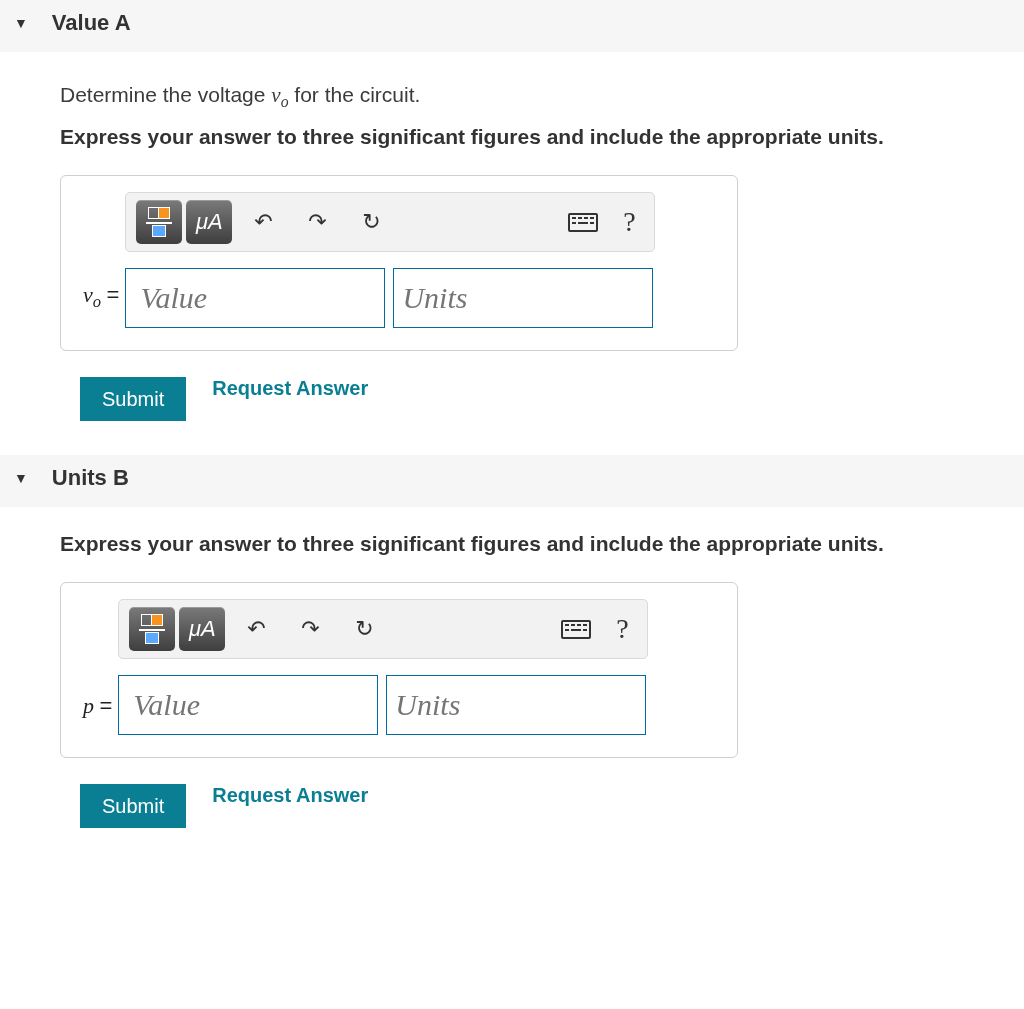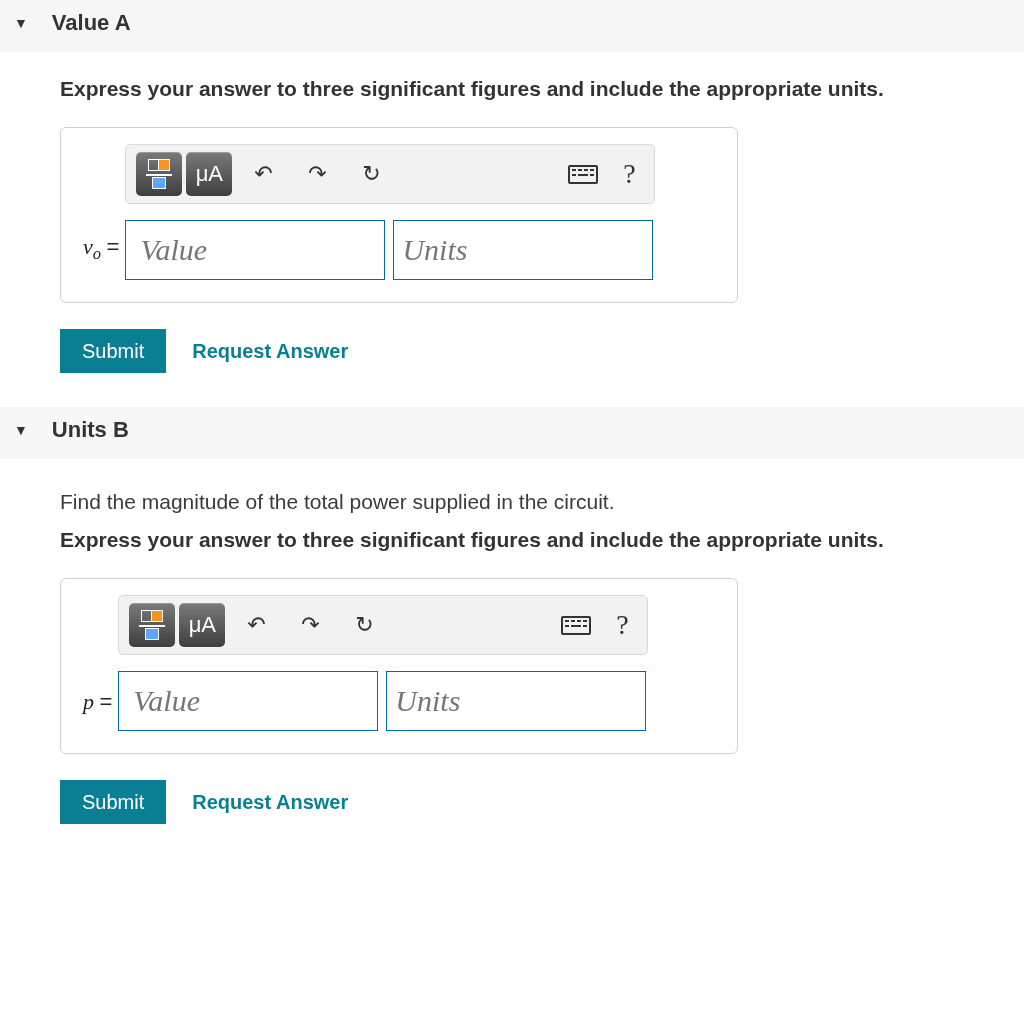--- a/index.html
+++ b/index.html
@@ -21,32 +21,32 @@
   .tbtn{display:inline-flex;align-items:center;justify-content:center;border-radius:5px;height:44px;cursor:pointer;color:#333;}
   .tbtn.dark{background:linear-gradient(#7a7a7a,#3e3e3e);width:46px;box-shadow:inset 0 1px 0 rgba(255,255,255,.25);}
   .tbtn.dark+.tbtn.dark{margin-left:-4px}
   .tbtn.plain{width:46px;font-size:22px;color:#333;}
   .tbtn.help{font-family:Georgia,serif;font-size:28px;color:#333;width:30px;}
   .spacer{flex:1;}
   .inputs-row{display:flex;gap:8px;}
   .field{border:1px solid #0369a1;height:60px;font-family:Georgia,'Times New Roman',serif;font-style:italic;font-size:30px;color:#9b9b9b;padding:0 14px;box-sizing:border-box;background:#fff;outline:none;}
   .field.value{width:260px;}
   .field.units{width:260px;padding-left:8px;}
-  .actions{margin-top:26px;display:flex;align-items:center;gap:26px;}
+  .actions{margin-top:26px;display:flex;align-items:flex-start;gap:26px;margin-left:20px;}
   .submit{background:#0a7f94;color:#fff;border:none;height:44px;padding:0 22px;font-size:20px;cursor:pointer;}
   .req{color:#0a7f94;font-weight:bold;font-size:20px;cursor:pointer;}
   
   .frac-icon{position:relative;width:30px;height:32px;}
   .frac-icon .bar{position:absolute;left:2px;right:2px;top:50%;height:2px;background:#fff;}
   .frac-icon .box{position:absolute;width:10px;height:10px;border:1px solid #fff;}
   .frac-icon .b1{left:4px;top:1px;background:transparent;}
   .frac-icon .b2{right:4px;top:1px;background:#f7931e;}
   .frac-icon .b3{left:8px;bottom:1px;width:12px;background:#5aa9ff;}
   
-  .ua-icon{color:#fff;font-size:22px;font-family:Arial,sans-serif;position:relative;}
+  .ua-icon{color:#fff;font-size:22px;font-family:Arial,sans-serif;position:relative;font-style:italic;}
   
   .kbd{border:2px solid #333;border-radius:2px;width:26px;height:15px;position:relative;}
   .kbd::before{content:"";position:absolute;inset:2px;background:
       linear-gradient(#333,#333) 0 0/4px 2px no-repeat,
       linear-gradient(#333,#333) 6px 0/4px 2px no-repeat,
       linear-gradient(#333,#333) 12px 0/4px 2px no-repeat,
       linear-gradient(#333,#333) 18px 0/4px 2px no-repeat,
       linear-gradient(#333,#333) 0 5px/4px 2px no-repeat,
       linear-gradient(#333,#333) 6px 5px/10px 2px no-repeat,
       linear-gradient(#333,#333) 18px 5px/4px 2px no-repeat;}
@@ -54,20 +54,23 @@
 </head>
 <body>
 
 <div class="page">
 
   <div class="part-header">
     <span class="caret">▼</span>
     <span class="part-title">Value A</span>
   </div>
   <div class="part-body">
+    <p class="prompt">
+      <span>Determine the voltage </span><span class="ital">v</span><sub>o</sub><span> for the circuit.</span>
+    </p>
     <p class="instruct">Express your answer to three significant figures and include the appropriate units.</p>
 
     <div class="answer-box">
       <span class="lhs">
         <span>v</span><sub>o</sub> <span class="eq">=</span>
       </span>
       <div class="col">
         <div class="toolbar">
           <span class="tbtn dark">
             <span class="frac-icon">
@@ -100,21 +103,20 @@
       <button class="submit">Submit</button>
       <a class="req">Request Answer</a>
     </div>
   </div>
 
   <div class="part-header">
     <span class="caret">▼</span>
     <span class="part-title">Units B</span>
   </div>
   <div class="part-body">
-    <p class="prompt">Find the magnitude of the total power supplied in the circuit.</p>
     <p class="instruct">Express your answer to three significant figures and include the appropriate units.</p>
 
     <div class="answer-box">
       <span class="lhs">
         <span>p</span> <span class="eq">=</span>
       </span>
       <div class="col">
         <div class="toolbar">
           <span class="tbtn dark">
             <span class="frac-icon">

